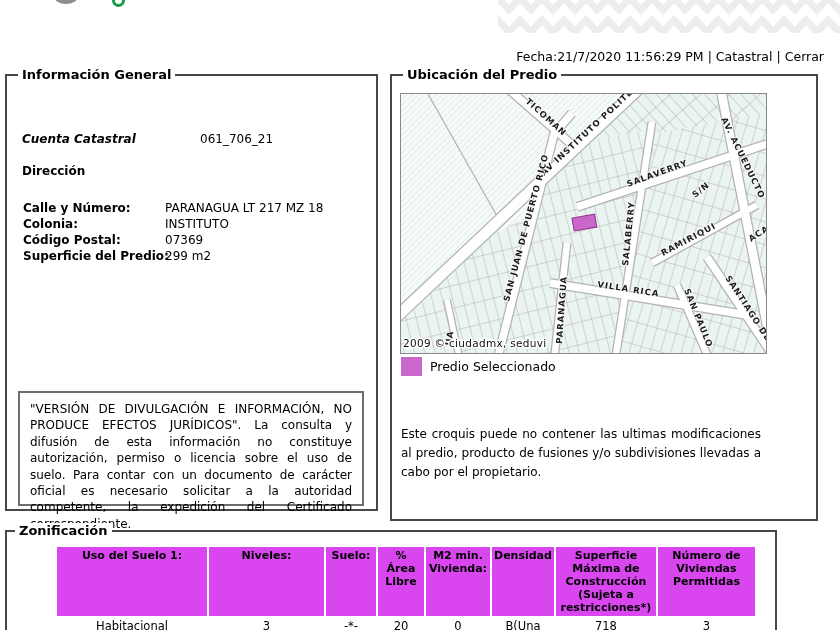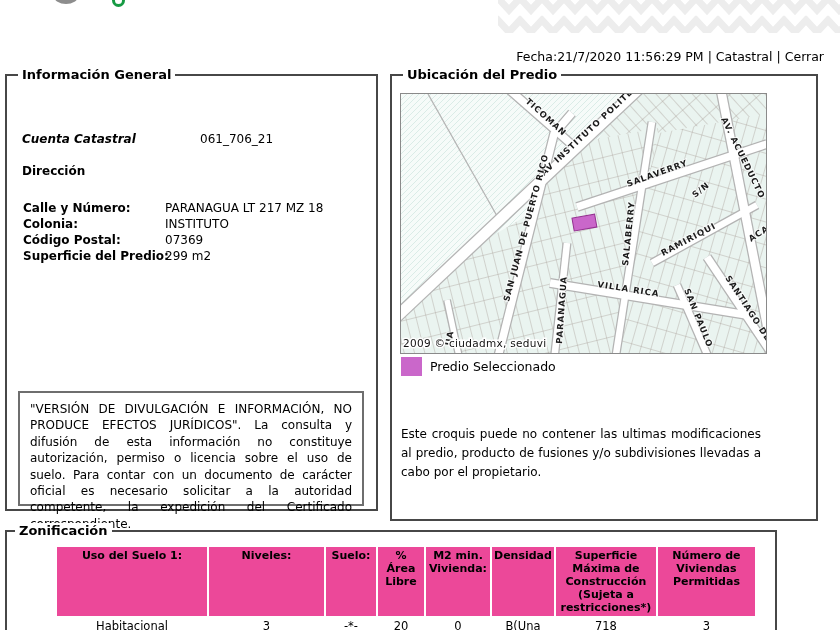--- a/index.html
+++ b/index.html
@@ -40,21 +40,21 @@
   .mapwrap{position:absolute;left:8px;top:17px;width:365px;height:259px;
            border:1px solid #8a8a8a;box-sizing:content-box;background:#f6fbf9;}
   .maplegend-swatch{position:absolute;left:9px;top:281px;width:21px;height:19px;}
   .maplegend-text{position:absolute;left:38px;top:283px;font-size:12.5px;}
   .mapnote{position:absolute;left:9px;top:349px;width:360px;font-size:12px;
            line-height:19px;text-align:justify;}
 
   
   .ztable{position:absolute;left:48px;top:13px;border-collapse:separate;border-spacing:2px;
           table-layout:fixed;}
-  .ztable th{background:#ec4899;color:#000;font-size:11px;font-weight:bold;
+  .ztable th{background:#d946ef;color:#000;font-size:11px;font-weight:bold;
              text-align:center;vertical-align:top;padding:2px 2px;line-height:13px;}
   .ztable td{font-size:11.5px;text-align:center;vertical-align:top;padding:1px 2px;background:#fff;}
   .uso-link{color:#000;text-decoration:underline;cursor:pointer;}
 
   svg text{font-family:"DejaVu Sans","Liberation Sans",sans-serif;}
   .stname{font-size:8.5px;font-weight:bold;letter-spacing:1px;fill:#1b1b1b;
           paint-order:stroke;stroke:rgba(255,255,255,.75);stroke-width:2px;}
   .attrib{font-size:10.5px;fill:#111;letter-spacing:.3px;
           paint-order:stroke;stroke:#ffffff;stroke-width:3px;}
 </style>

